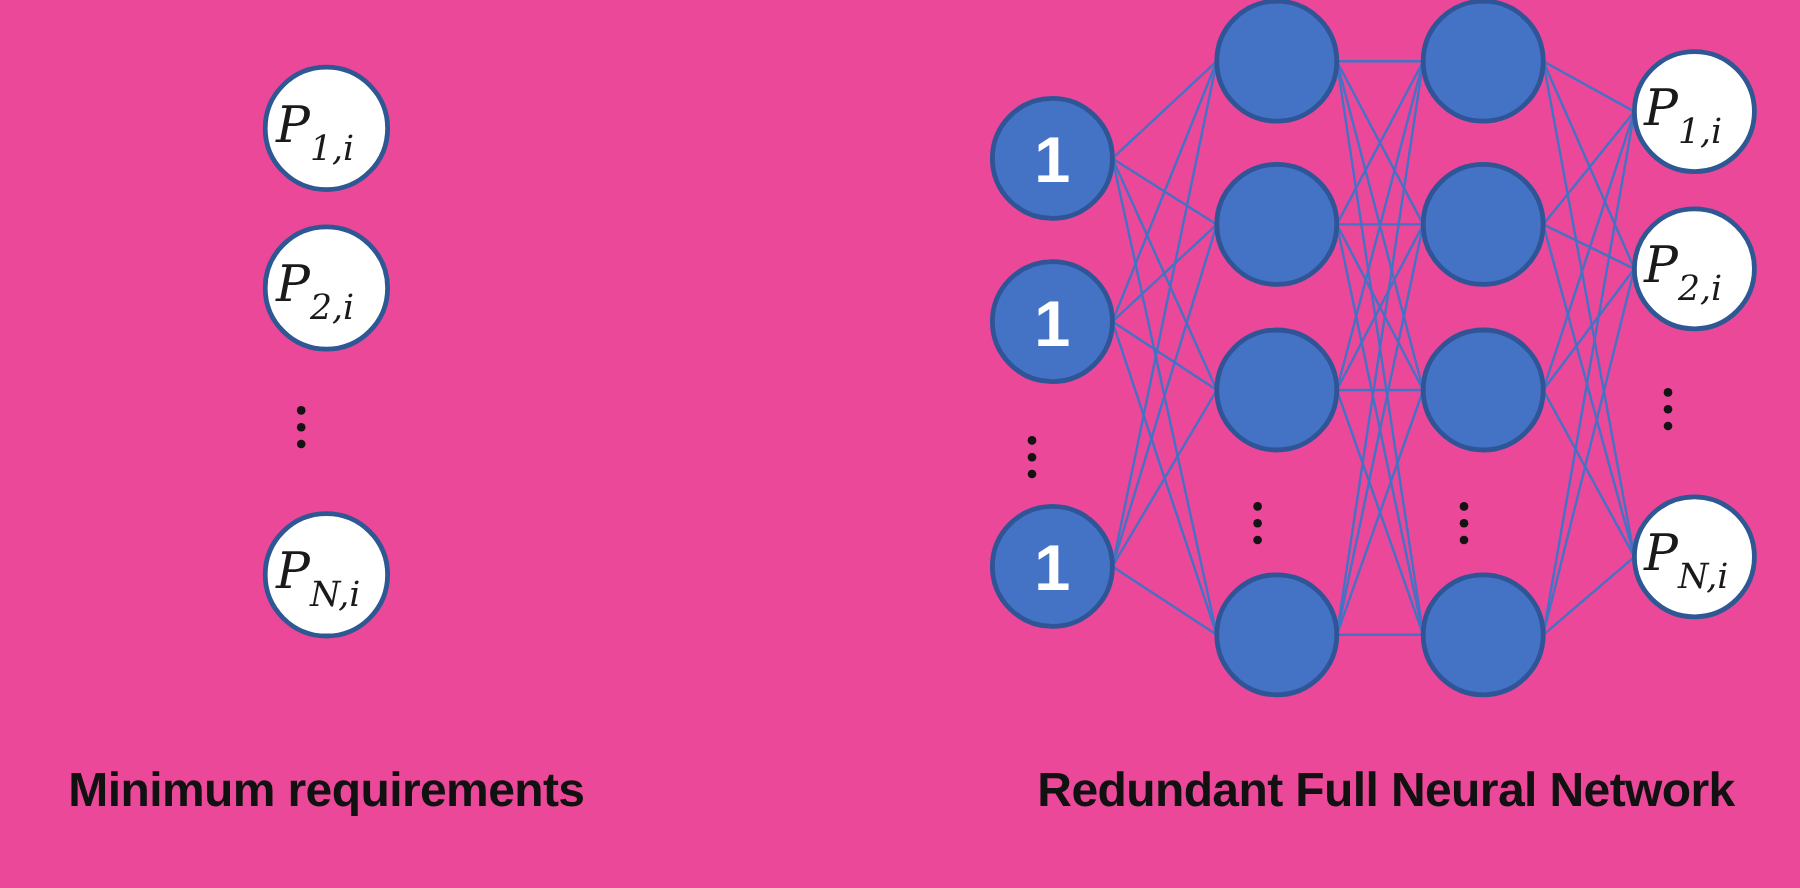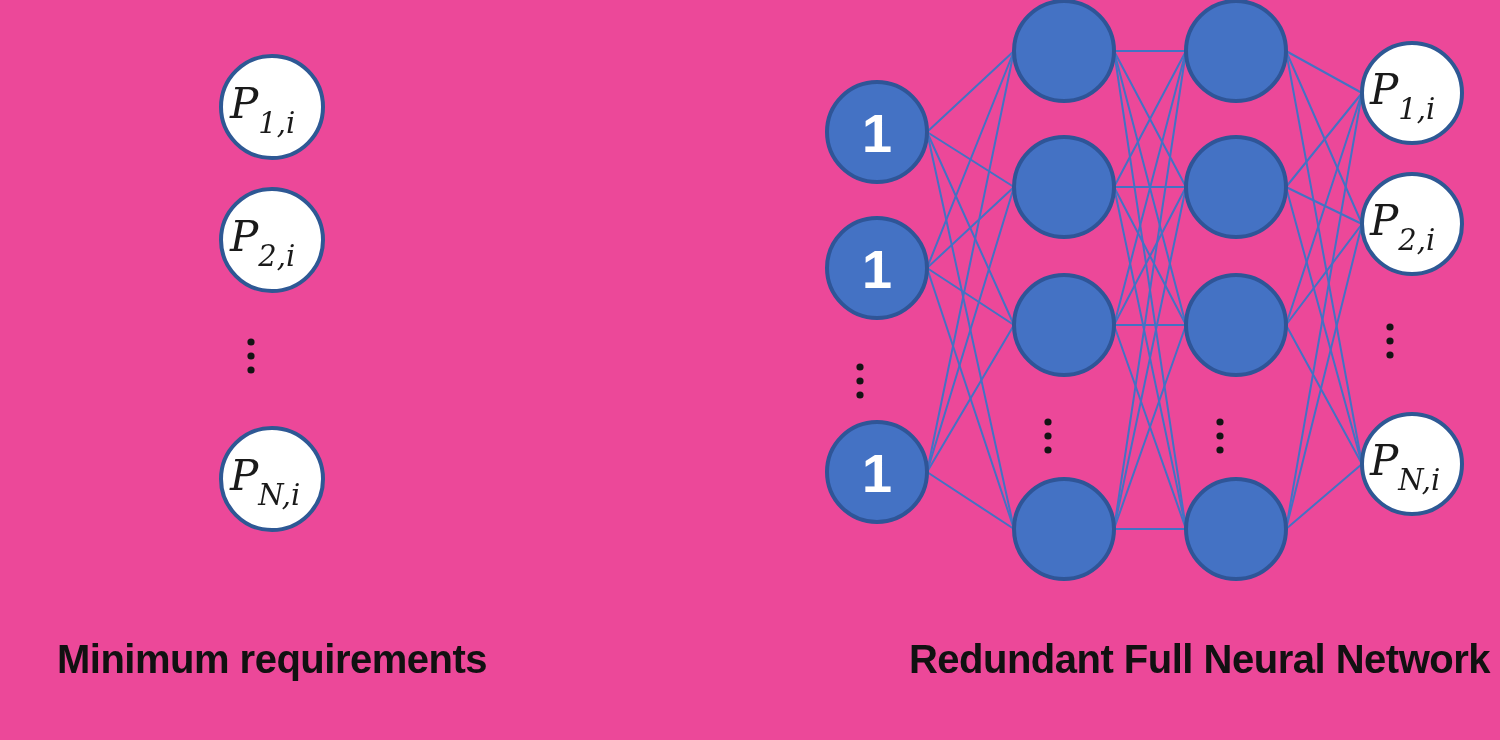--- a/index.html
+++ b/index.html
@@ -27,21 +27,21 @@
     top: 635px;
     font-size: 40px;
     font-weight: 700;
     letter-spacing: -0.5px;
     color: #111111;
     text-align: center;
     line-height: 48px;
     white-space: nowrap;
   }
   .caption-left  { left: 0px;   width: 544px; }
-  .caption-right { left: 820px; width: 670px; text-align: right; }
+  .caption-right { left: 820px; width: 670px; }
 </style>
 </head>
 <body>
 
 <div class="canvas">
   <svg id="net-svg" viewBox="0 0 1500 740">
       <line x1="927" y1="132" x2="1014" y2="51" stroke="#4472C4" stroke-width="2" stroke-linecap="round"></line>
       <line x1="927" y1="132" x2="1014" y2="187" stroke="#4472C4" stroke-width="2" stroke-linecap="round"></line>
       <line x1="927" y1="132" x2="1014" y2="325" stroke="#4472C4" stroke-width="2" stroke-linecap="round"></line>
       <line x1="927" y1="132" x2="1014" y2="529" stroke="#4472C4" stroke-width="2" stroke-linecap="round"></line>

